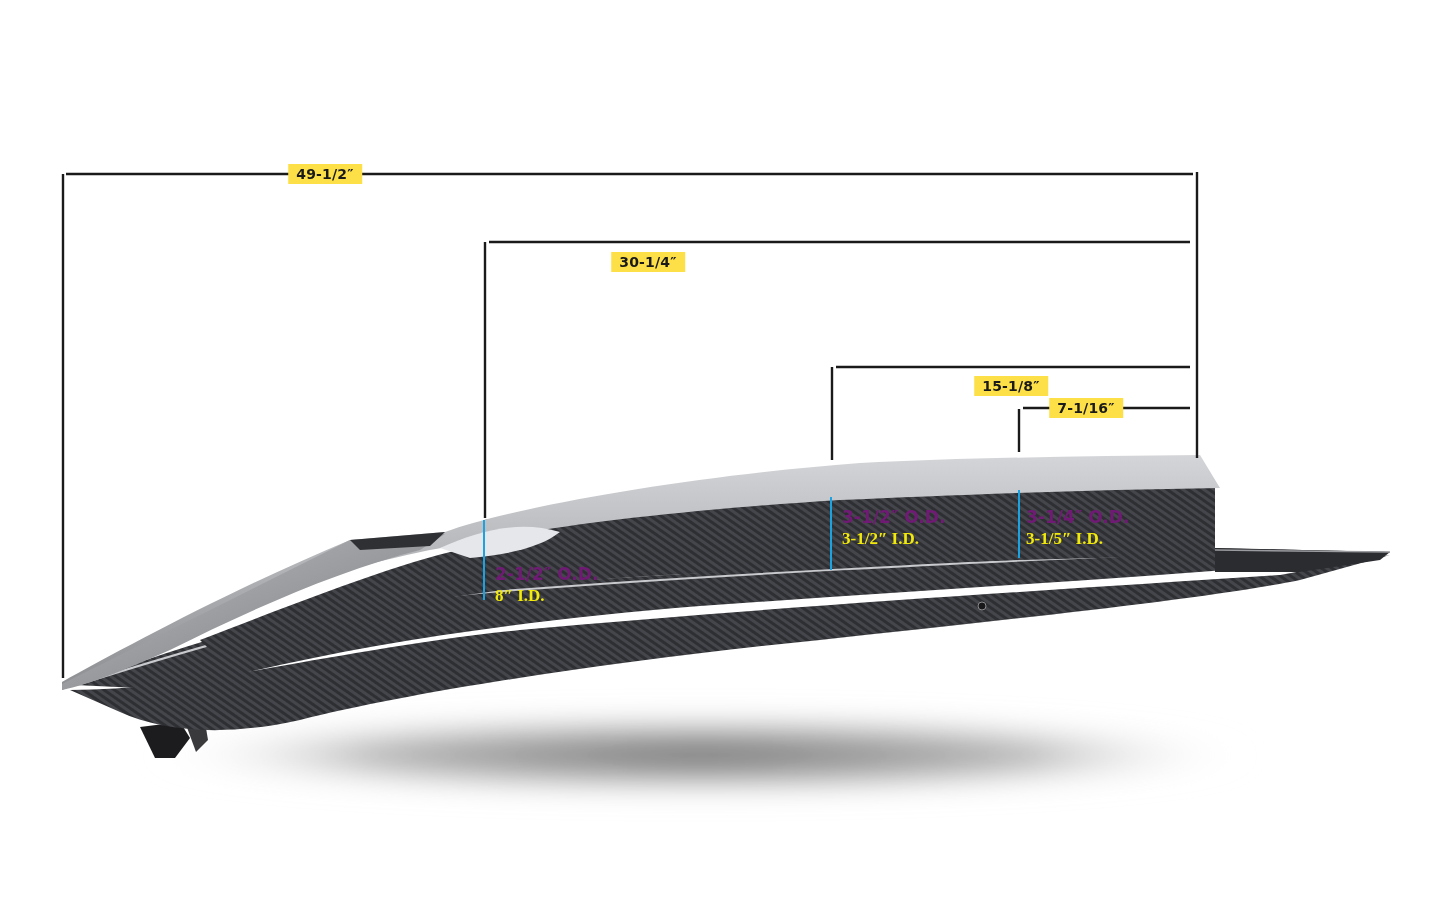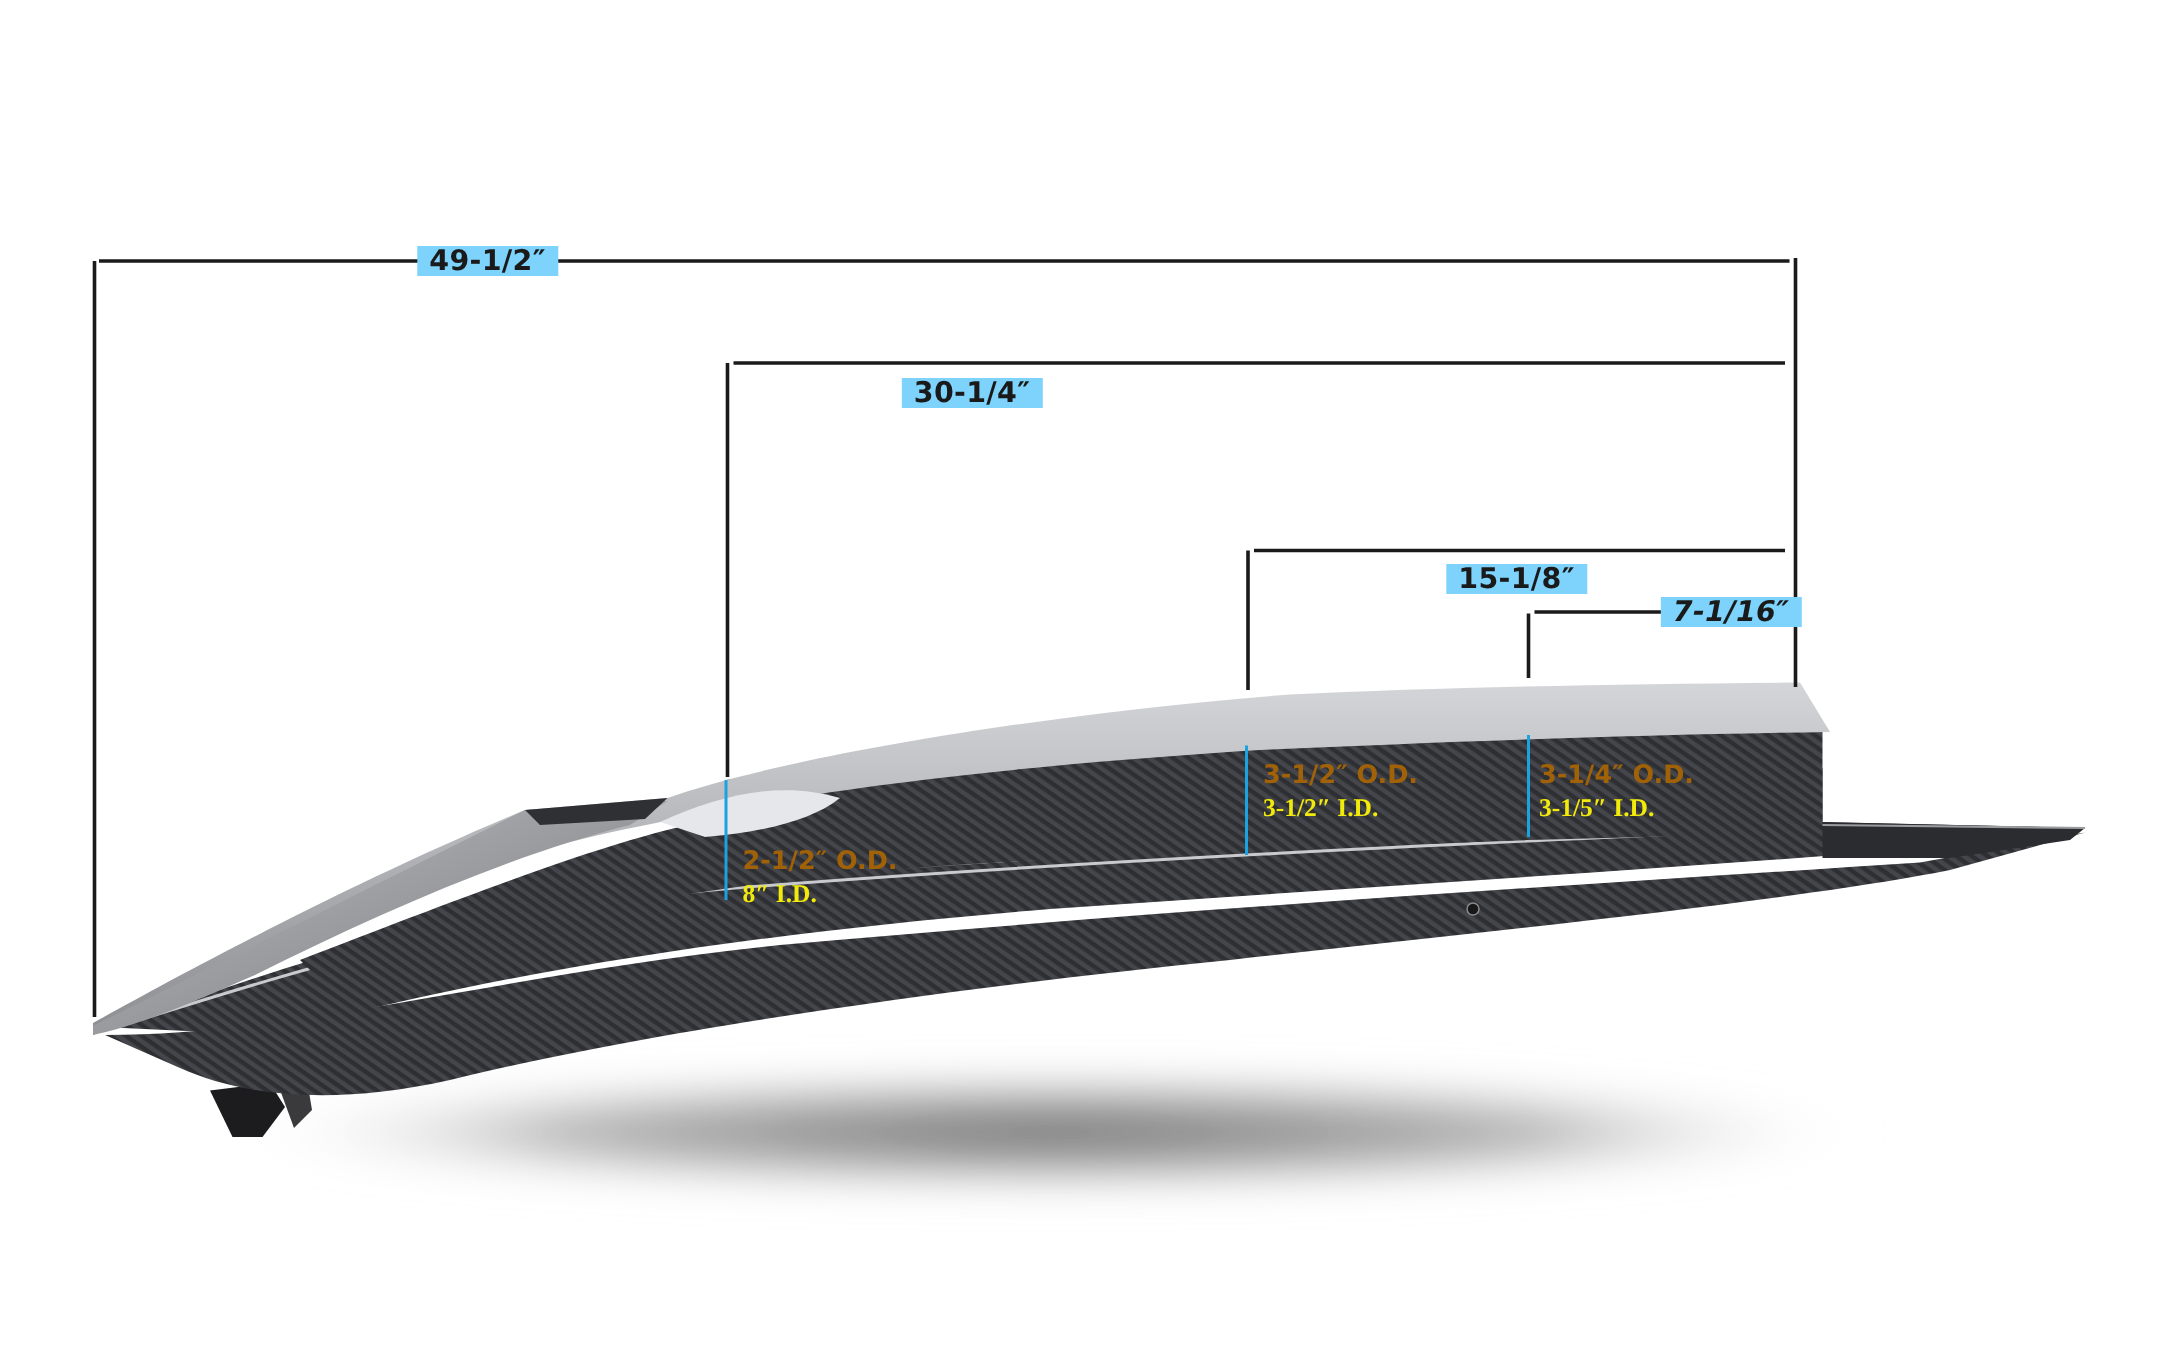--- a/index.html
+++ b/index.html
@@ -1,25 +1,25 @@
 <!DOCTYPE html>
 <html><head>
   <meta charset="utf-8">
   <style>
     html, body { margin: 0; padding: 0; background: #ffffff; }
     body { width: 1445px; height: 902px; position: relative; overflow: hidden;
            font-family: "DejaVu Sans", "Liberation Sans", sans-serif; }
     .stage { position: absolute; left: 0; top: 0; width: 1445px; height: 902px; }
     svg.art { position: absolute; left: 0; top: 0; }
-    .dim-label { position: absolute; font-weight: bold; font-size: 19px; color: #1a1a1a;
-                 background: #7dd3fc; padding: 0 8px; line-height: 20px; white-space: nowrap;
+    .dim-label { position: absolute; font-weight: bold; font-size: 14px; color: #1a1a1a;
+                 background: #fde047; padding: 0 8px; line-height: 20px; white-space: nowrap;
                  transform: translate(-50%, -50%); letter-spacing: 0.2px; }
     .pipe-label { position: absolute; font-weight: bold; font-size: 17px; line-height: 22px;
                   white-space: nowrap; }
-    .od { color: #a16207; }
+    .od { color: #701a75; }
     .id { color: #f2ea0a; font-family: Liberation Serif, serif; }
   </style>
 </head>
 <body>
 
 <div class="stage">
 
   <svg class="art" width="1445" height="902" viewBox="0 0 1445 902">
     <defs>
       <pattern id="carbon" width="6" height="6" patternUnits="userSpaceOnUse" patternTransform="rotate(-55)">
@@ -110,21 +110,21 @@
     <g stroke="#1aa3e0" stroke-width="2">
       <line x1="484" y1="520" x2="484" y2="600"></line>
       <line x1="831" y1="497" x2="831" y2="570"></line>
       <line x1="1019" y1="490" x2="1019" y2="558"></line>
     </g>
   </svg>
 
   <div class="dim-label" style="left:325px; top:174px;">49-1/2″</div>
   <div class="dim-label" style="left:648px; top:242px;margin-top:20px;">30-1/4″</div>
   <div class="dim-label" style="left:1011px; top:386px;">15-1/8″</div>
-  <div class="dim-label" style="left:1154px; top:408px;font-style:italic;">7-1/16″</div>
+  <div class="dim-label" style="left:1086px; top:408px;">7-1/16″</div>
 
   <div class="pipe-label" style="left:495px; top:563px;">
     <div class="od">2-1/2″ O.D.</div>
     <div class="id">8″ I.D.</div>
   </div>
   <div class="pipe-label" style="left:842px; top:506px;">
     <div class="od">3-1/2″ O.D.</div>
     <div class="id">3-1/2″ I.D.</div>
   </div>
   <div class="pipe-label" style="left:1026px; top:506px;">

